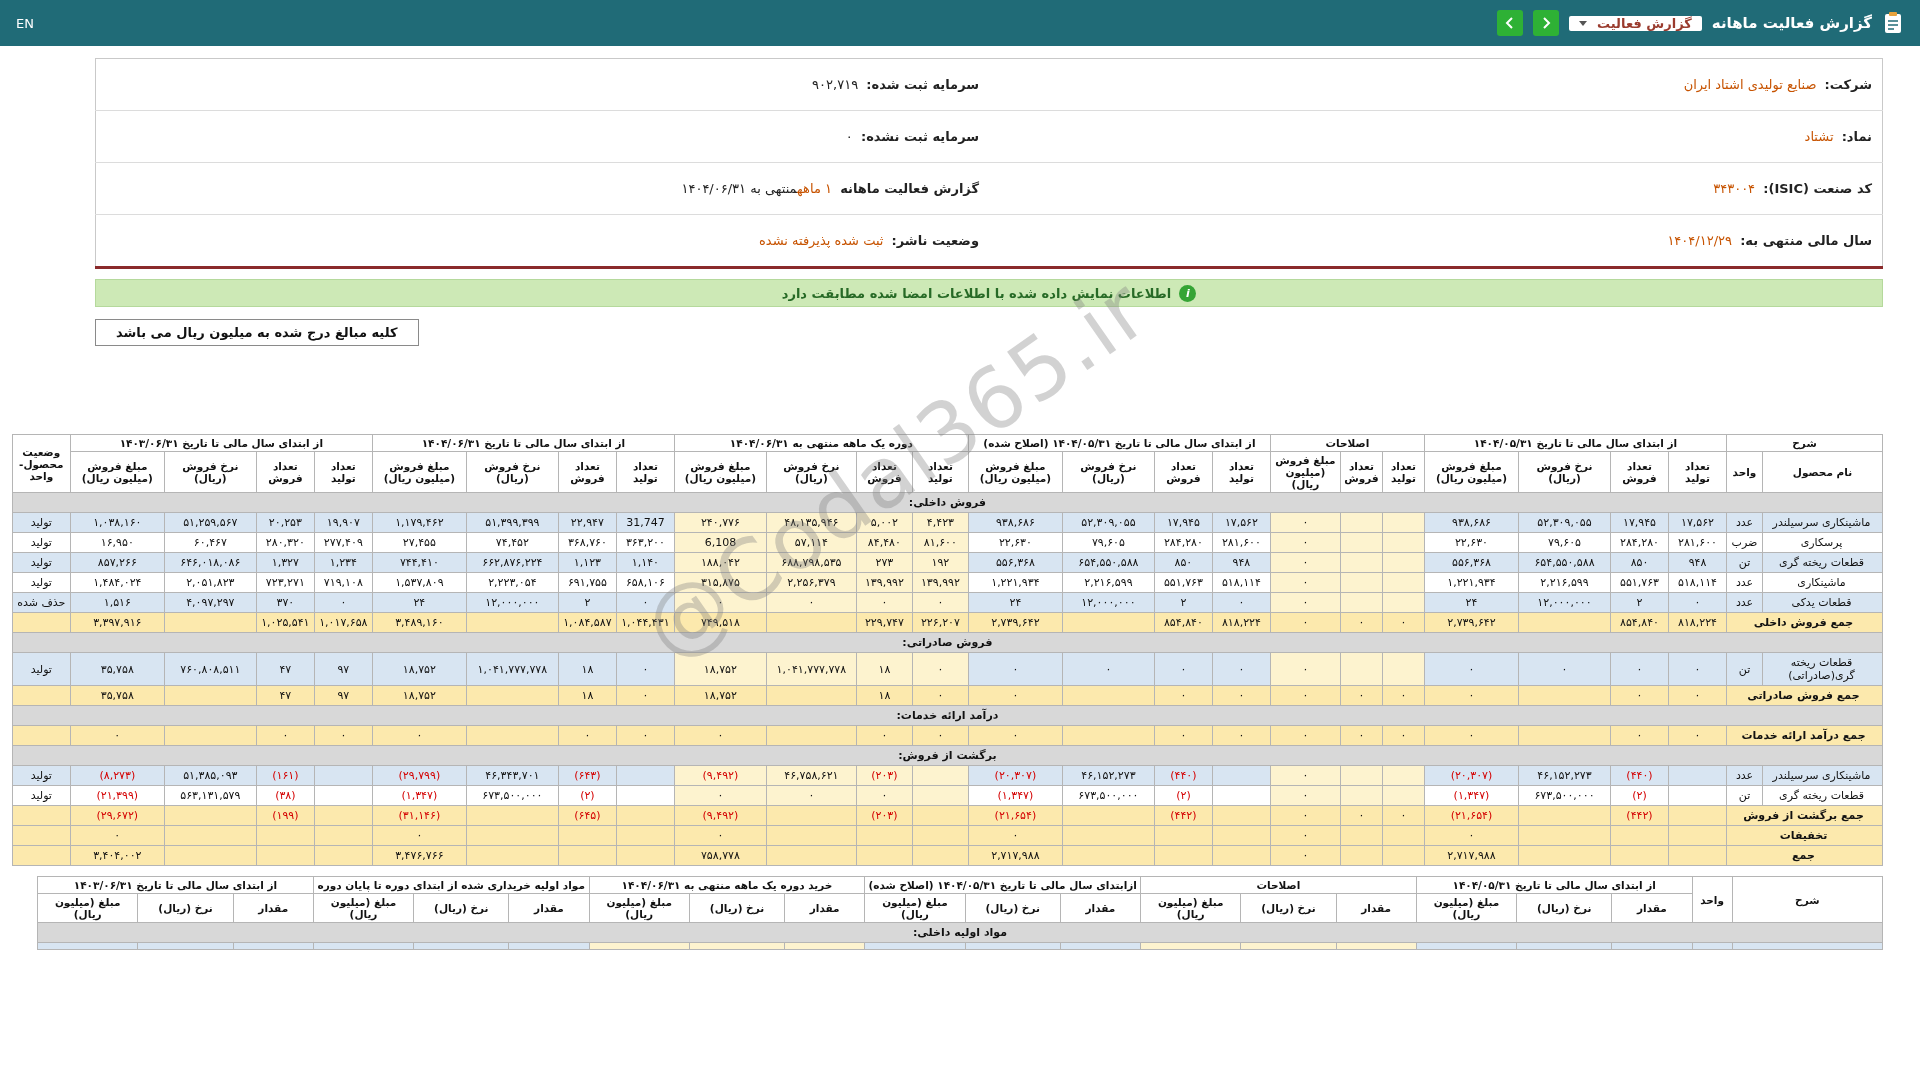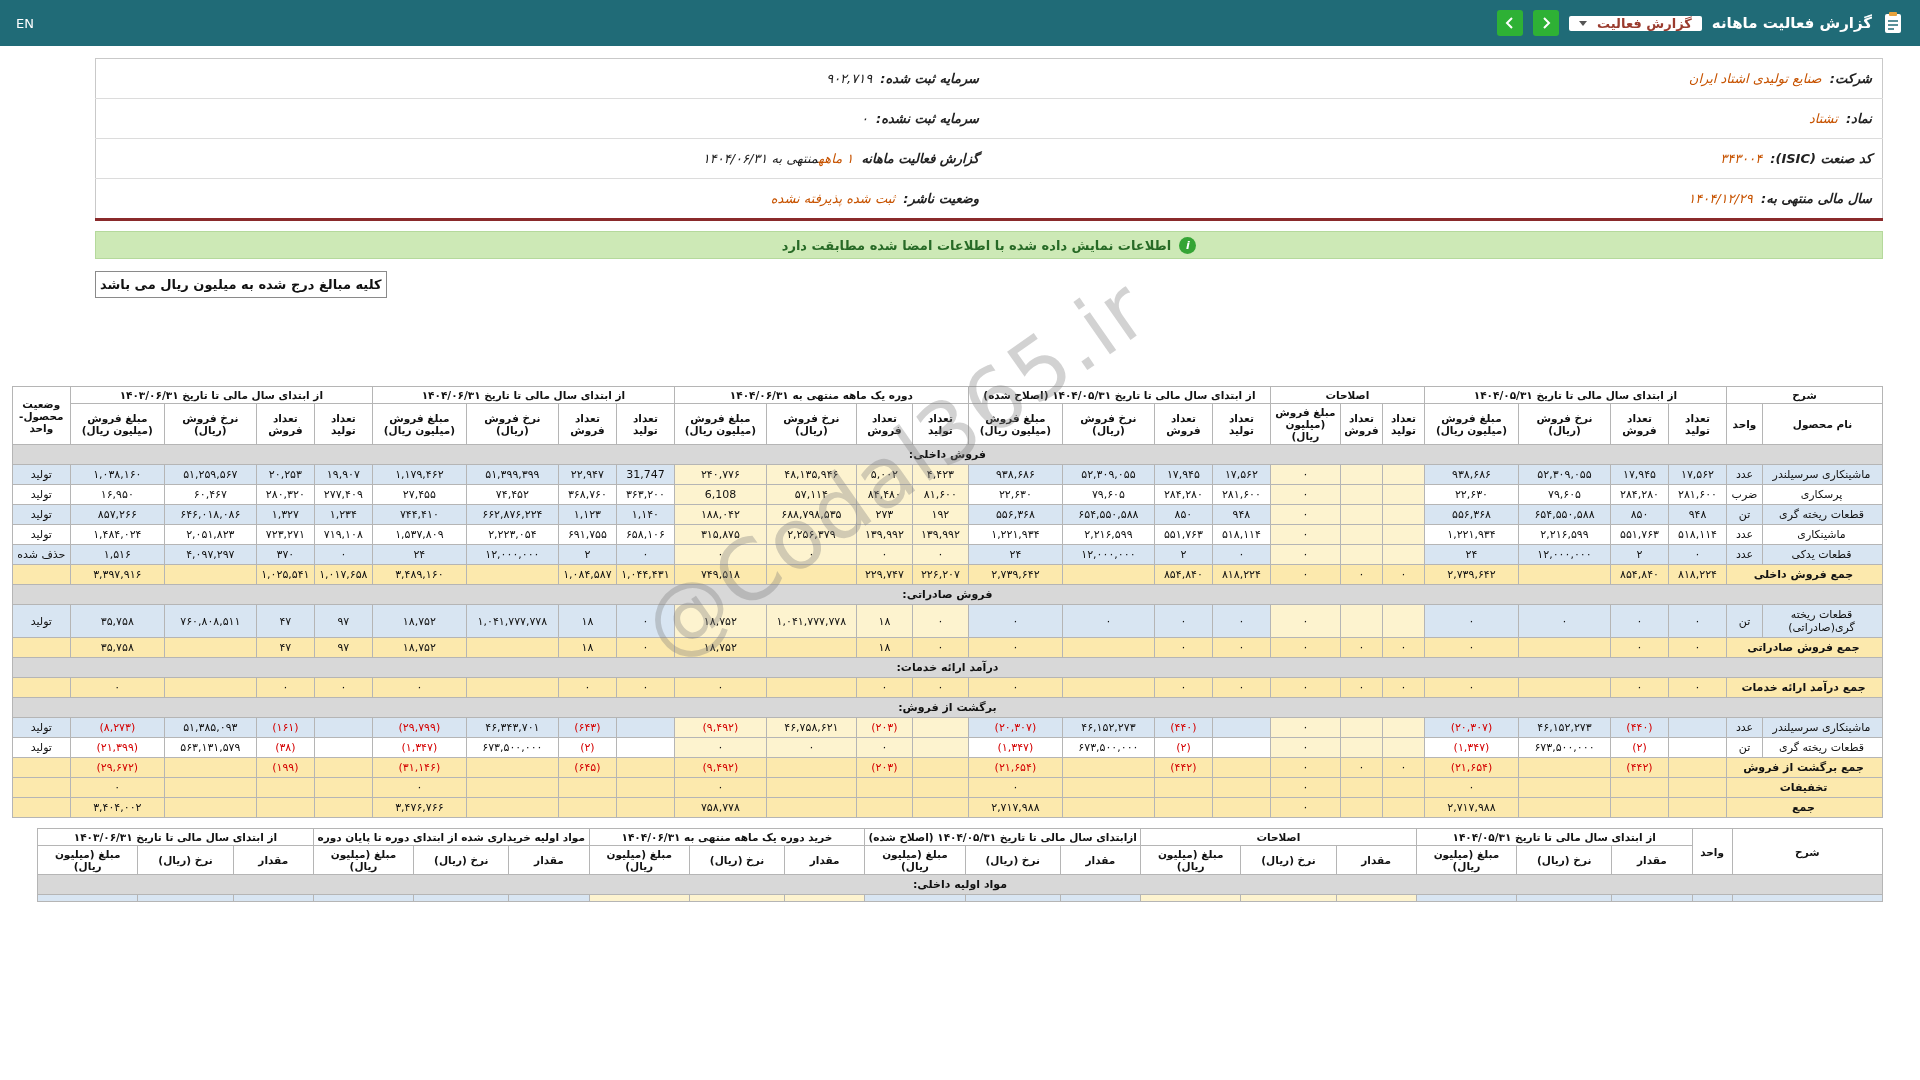--- a/index.html
+++ b/index.html
@@ -10,34 +10,34 @@
   .topbar-right { display:flex; align-items:center; gap:10px; }
   .tb-title { color:#fff; font-size:15px; font-weight:bold; }
   .tb-select { background:#fff; color:#9a3b2e; font-size:13px; font-weight:bold; padding:0 10px; border-radius:2px;
     display:flex; align-items:center; gap:10px; cursor:pointer; }
   .caret { width:0; height:0; border-left:4px solid transparent; border-right:4px solid transparent; border-top:5px solid #555; }
   .nav-btn { width:26px; height:26px; background:#2eb135; border-radius:3px; display:flex; align-items:center; justify-content:center; cursor:pointer; }
   .lang { color:#fff; font-size:13px; cursor:pointer; }
   
   .info-table { margin:12px 37px 0 95px; width:1788px; border-collapse:collapse;
     border:1px solid #c9c9c9; border-bottom:3px solid #8a2a2b; font-size:13px; }
-  .info-table td { border-bottom:1px solid #dcdcdc; padding:12px 10px; width:50%;font-style:italic; }
+  .info-table td { border-bottom:1px solid #dcdcdc; padding:18px 10px; width:50%; }
   .info-table tr:last-child td { border-bottom:none; }
   .lbl { font-weight:bold; color:#222; }
   .val { color:#222; margin-right:4px; }
   .val.orange { color:#c75300; }
   .suffix { color:#222;margin-left:32px; }
   
   .notice { margin:10px 37px 0 95px; background:#cde9b6; border:1px solid #b5d99c; height:28px;
     display:flex; align-items:center; justify-content:center; gap:8px; color:#276a26; font-size:13px; font-weight:bold; }
   .info-i { width:17px; height:17px; border-radius:50%; background:#35a435; color:#fff; font-size:11px; font-weight:bold;
     font-style:italic; display:flex; align-items:center; justify-content:center; }
   .amounts-wrap { padding-top:12px; }
   .amounts { width:max-content; margin-left:95px; margin-right:auto; border:1px solid #8a8a8a; background:#fff;
-    padding:5px 4px; font-size:13px; font-weight:bold; color:#111; }
+    padding:5px 20px; font-size:13px; font-weight:bold; color:#111; }
   
   .main { margin:46px 37px 0 37px; position:relative; }
   .section-bar { background:#1d9ad3; color:#fff; font-weight:bold; font-size:13.5px; padding:5px 10px; }
   .subtitle { border:1px solid #aaa; border-top:none; background:#fff; font-weight:bold; font-size:12.5px; padding:4px 8px; color:#111; }
   .gap42 { height:42px; } .gap10 { height:10px; }
   table.report { width:100%; border-collapse:collapse; table-layout:fixed; font-size:11px; color:#111; }
   table.report th, table.report td { border:1px solid #b5b5b5; padding:3px 3px; text-align:center; overflow:hidden; vertical-align:middle; }
   table.report th { font-size:10.5px; font-weight:bold; background:#fff; padding:2px 2px; }
   .name-cell { text-align:right; padding-right:5px !important; }
   .r-data.shade-a td { background:#d8e5f2; }

